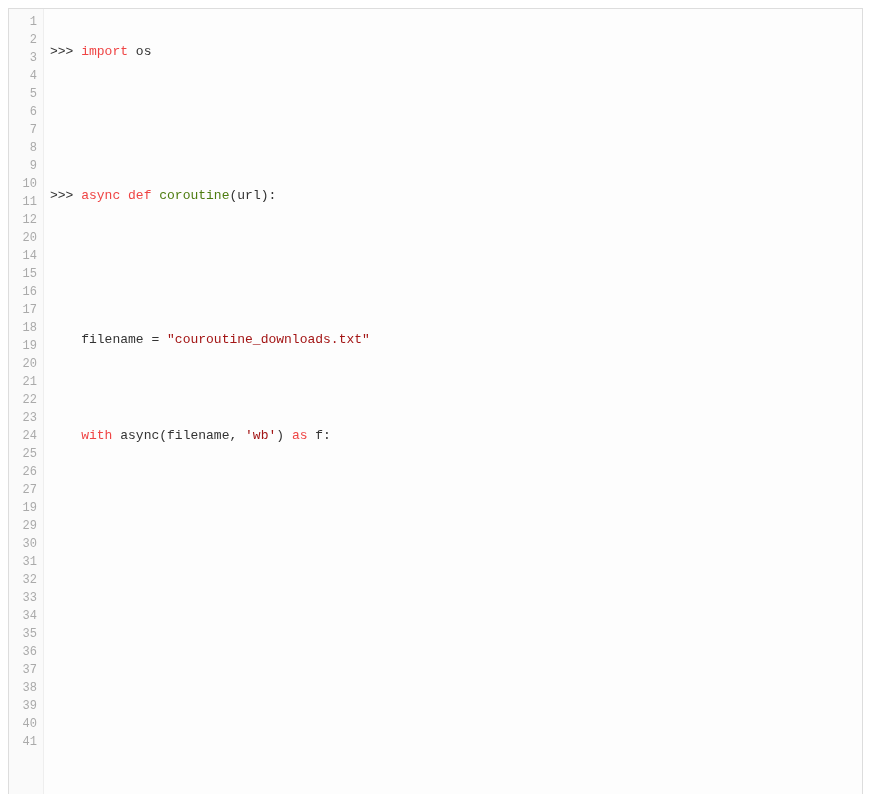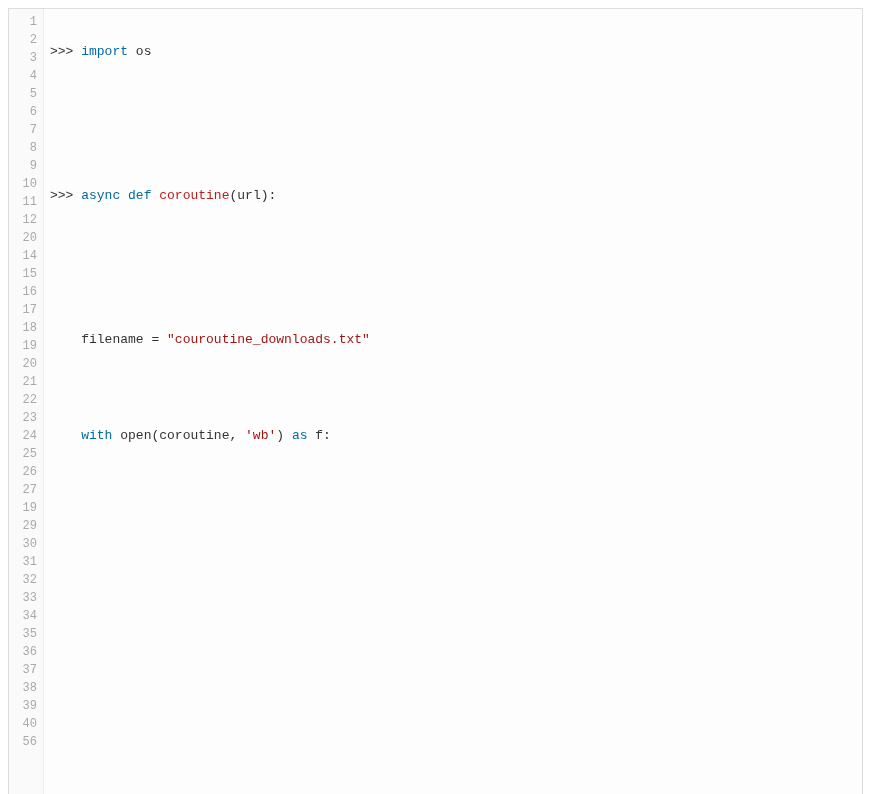--- a/index.html
+++ b/index.html
@@ -35,22 +35,22 @@
   .code {
     padding: 4px 0 4px 6px;
     flex: 1;
     white-space: pre;
     color: #333;
   }
   .code .line {
     height: 18px;
     line-height: 18px;
   }
-  .kw   { color: #0369a1; }       
-  .fn   { color: #b91c1c; }       
+  .kw   { color: #ef4444; }       
+  .fn   { color: #4d7c0f; }       
   .str  { color: #a31515; }
 </style>
 </head>
 <body>
 
 <div class="code-container">
   <div class="gutter" id="gutter">
       <div>1</div>
       <div>2</div>
       <div>3</div>
@@ -84,32 +84,32 @@
       <div>31</div>
       <div>32</div>
       <div>33</div>
       <div>34</div>
       <div>35</div>
       <div>36</div>
       <div>37</div>
       <div>38</div>
       <div>39</div>
       <div>40</div>
-      <div>56</div>
+      <div>41</div>
     </div>
   <div class="code">
     <div class="line"><span>&gt;&gt;&gt; </span><span class="kw">import</span><span> </span><span>os</span></div>
     <div class="line"></div>
     <div class="line"></div>
     <div class="line"><span>&gt;&gt;&gt; </span><span class="kw">async</span><span> </span><span class="kw">def</span><span> </span><span class="fn">coroutine</span><span>(url):</span></div>
     <div class="line"></div>
     <div class="line"></div>
     <div class="line"><span>    filename = </span><span class="str">"couroutine_downloads.txt"</span></div>
     <div class="line"></div>
-    <div class="line"><span>    </span><span class="kw">with</span><span> open(coroutine, </span><span class="str">'wb'</span><span>) </span><span class="kw">as</span><span> f:</span></div>
+    <div class="line"><span>    </span><span class="kw">with</span><span> async(filename, </span><span class="str">'wb'</span><span>) </span><span class="kw">as</span><span> f:</span></div>
     <div class="line"></div>
     <div class="line"></div>
     <div class="line"></div>
     
     
     
     
     
     
     

